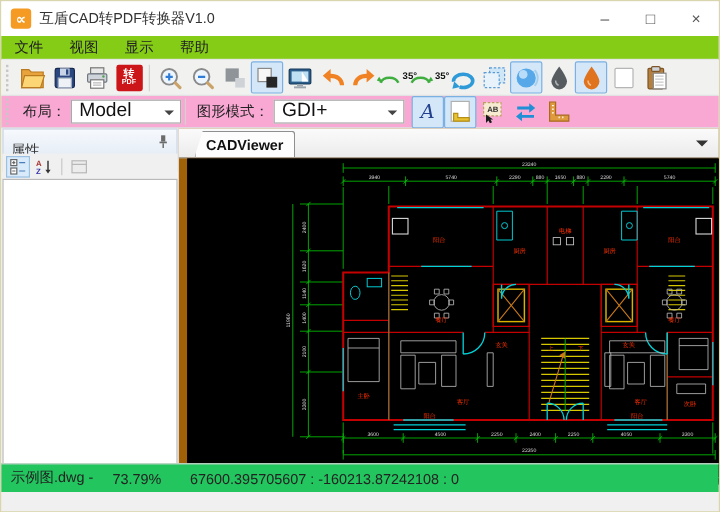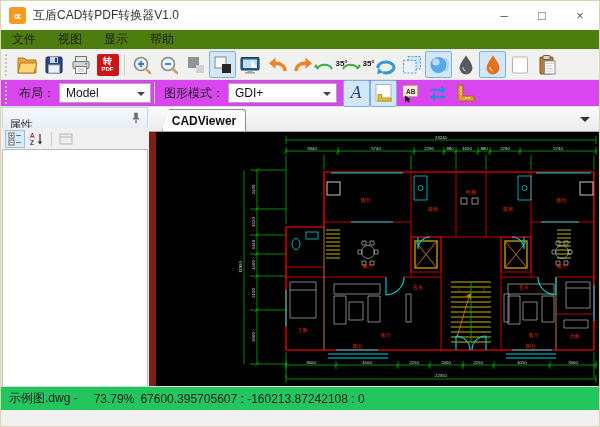--- a/index.html
+++ b/index.html
@@ -7,62 +7,62 @@
   .window{position:relative;width:600px;height:427px;border:1px solid #d9d6ad;background:#f0f0f0;
           font-family:"Liberation Sans","DejaVu Sans",sans-serif;overflow:hidden;}
   
   .titlebar{position:absolute;left:0;top:0;width:100%;height:29px;background:#ffffff;display:flex;align-items:center;}
   .appicon{width:17px;height:17px;margin-left:8px;border-radius:3px;background:#f59a23;color:#fff;
            font-size:12px;font-weight:bold;display:flex;align-items:center;justify-content:center;}
   .apptitle{margin-left:7px;font-size:12px;color:#333;}
   .wincontrols{position:absolute;right:0;top:0;height:29px;display:flex;}
   .winbtn{width:38px;height:29px;display:flex;align-items:center;justify-content:center;font-size:13px;color:#555;}
   
-  .menubar{position:absolute;left:0;top:29px;width:100%;height:20px;background:#4d7c0f;border-bottom:1px solid #e6e6e6;display:flex;align-items:center;}
+  .menubar{position:absolute;left:0;top:29px;width:100%;height:20px;background:#84cc16;border-bottom:1px solid #e6e6e6;display:flex;align-items:center;}
   .menuitem{padding:2px 11px;font-size:12px;color:#222;}
   
   .toolbar1{position:absolute;left:0;top:49px;width:100%;height:30px;background:#f1f1f0;border-bottom:1px solid #e2e2e2;display:flex;align-items:center;padding-left:2px;}
-  .toolbar2{position:absolute;left:0;top:79px;width:100%;height:27px;background:#d946ef;border-bottom:1px solid #dedede;display:flex;align-items:center;padding-left:2px;}
+  .toolbar2{position:absolute;left:0;top:79px;width:100%;height:27px;background:#f9a8d4;border-bottom:1px solid #dedede;display:flex;align-items:center;padding-left:2px;}
   .grip{width:4px;height:22px;border-left:2px dotted #c6c6c6;margin:0 4px 0 2px;}
   .tbtn{width:27px;height:27px;display:flex;align-items:center;justify-content:center;border:1px solid transparent;border-radius:2px;flex:0 0 auto;}
   .tbtn.sel{border-color:#7ab0e2;background:#d3e7f8;}
   .tsep{width:1px;height:22px;background:#d2d2d2;margin:0 3px;flex:0 0 auto;}
   .tb2label{font-size:12px;color:#222;margin:0 4px 0 6px;}
-  .combo{width:92px;height:20px;background:#fff;border:1px solid #a9a9a9;display:flex;align-items:center;font-size:12px;color:#111;padding-left:6px;position:relative;}
+  .combo{width:92px;height:20px;background:#fff;border:1px solid #a9a9a9;display:flex;align-items:center;font-size:16px;color:#111;padding-left:6px;position:relative;}
   .combo.wide{width:109px;}
   .combo .arrow{position:absolute;right:5px;top:8px;width:0;height:0;border-left:4px solid transparent;border-right:4px solid transparent;border-top:4px solid #444;}
   .pdfico{width:22px;height:22px;background:#cc1518;border-radius:2px;color:#fff;display:flex;flex-direction:column;align-items:center;justify-content:center;line-height:1;}
   .pdfico .t1{font-size:9px;font-weight:bold;}
   .pdfico .t2{font-size:6px;font-weight:bold;}
   .rotico{display:flex;flex-direction:row;align-items:center;line-height:1;}
   .rotico .deg{font-size:8px;font-weight:bold;color:#111;margin-top:-2px;}
   .aico{font-family:"DejaVu Serif","Liberation Serif",serif;font-style:italic;font-size:16px;color:#24418e;line-height:1;}
   
   .panel{position:absolute;left:0;top:106px;width:148px;bottom:24px;background:#f0f0f0;}
   .panelheader{position:absolute;left:1px;top:0;right:1px;height:36px;background:linear-gradient(#f6f9fd,#dce6f2);
                border:1px solid #cdd8e6;display:flex;align-items:center;font-size:12px;color:#333;padding-left:6px;}
   .pin{position:absolute;right:4px;top:3px;width:14px;height:14px;}
   .ptoolbar{position:absolute;left:1px;top:21px;right:1px;height:21px;background:#f0f0f0;display:flex;align-items:center;padding-left:3px;}
   .pbtn{width:20px;height:18px;display:flex;align-items:center;justify-content:center;border:1px solid transparent;margin-right:1px;}
   .pbtn.sel{border-color:#9cc0e2;background:#d9eafa;}
   .psep{width:1px;height:14px;background:#c9c9c9;margin:0 4px;}
   .panelbody{position:absolute;left:1px;top:42px;right:1px;bottom:2px;background:#fff;border:1px solid #b9b9b9;}
   
-  .rightregion{position:absolute;left:148px;top:106px;right:0;bottom:24px;background:#7f1d1d;}
+  .rightregion{position:absolute;left:148px;top:106px;right:0;bottom:24px;background:#a16207;}
   .tabstrip{position:absolute;left:0;top:0;right:0;height:25px;background:linear-gradient(#fbfbfb,#ebebeb);border-bottom:1px solid #a9a9a9;}
   .tab{position:absolute;left:13px;bottom:0;width:84px;height:22px;background:#fdfdfd;border:1px solid #8f8f8f;border-bottom:none;
        border-top-left-radius:3px;border-top-right-radius:3px;clip-path:polygon(7px 0,100% 0,100% 100%,0 100%);
        display:flex;align-items:center;justify-content:center;font-size:12px;font-weight:bold;color:#111;}
   .tabdrop{position:absolute;right:9px;top:10px;width:0;height:0;border-left:5px solid transparent;border-right:5px solid transparent;border-top:5px solid #333;}
   .canvas{position:absolute;left:7px;top:25px;right:0;bottom:0;background:#000;}
   
   .statusbar{position:absolute;left:0;bottom:16px;width:100%;height:24px;background:#22c55e;border-top:1px solid #d8d8d8;
              display:flex;align-items:center;font-size:12px;color:#222;padding-left:8px;}
   .statusbar .zoompct{margin-left:16px;}
-  .statusbar .coords{margin-left:6px;}
+  .statusbar .coords{margin-left:24px;}
   svg{display:block;}
 </style>
 </head>
 <body>
 
 <div class="window">
 
   <div class="titlebar">
     <div class="appicon">∝</div>
     <div class="apptitle">互盾CAD转PDF转换器V1.0</div>

